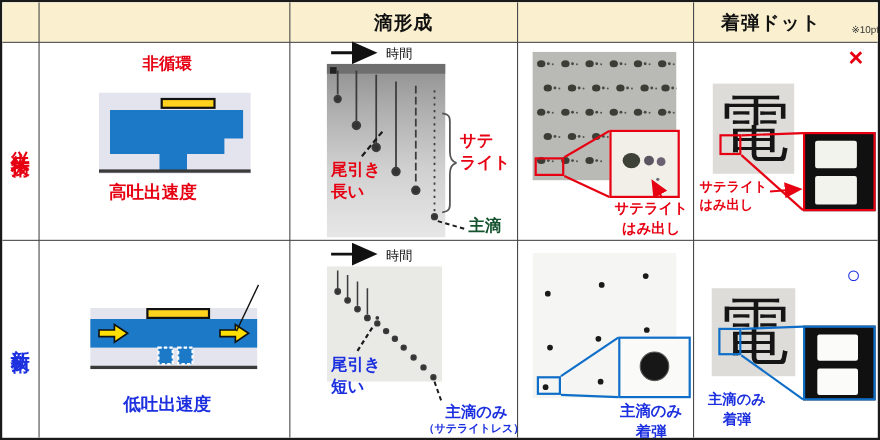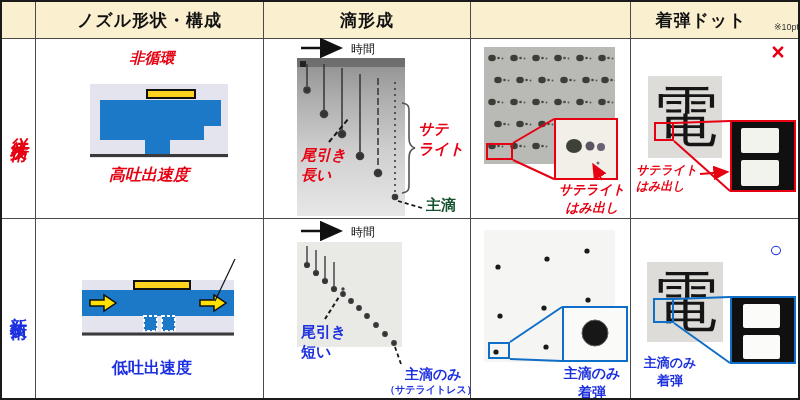--- a/index.html
+++ b/index.html
@@ -9,21 +9,21 @@
     font-family:"Liberation Sans","DejaVu Sans",sans-serif;color:#111;
   }
   .abs{position:absolute;}
   .ctr{display:flex;align-items:center;justify-content:center;}
   .vl{position:absolute;top:0;bottom:0;width:1px;background:#4a4a4a;}
   .hl{position:absolute;left:0;right:0;height:1px;background:#4a4a4a;}
   .hcell{position:absolute;top:0;height:36px;display:flex;align-items:center;justify-content:center;
          font-weight:bold;font-size:17px;color:#111;letter-spacing:1px;}
   .rlabel{position:absolute;left:0;width:33px;writing-mode:vertical-rl;text-orientation:upright;
           font-weight:bold;font-size:17px;letter-spacing:3px;display:flex;align-items:center;justify-content:center;}
-  .t-red{color:#E60012;font-weight:bold;font-style:italic;}
+  .t-red{color:#E60012;font-weight:bold;}
   .t-blue{color:#1C30DF;font-weight:bold;}
   .t-black{color:#14532d;font-weight:bold;}
   .lines span{display:block;line-height:1.35;}
   .hbox{position:absolute;box-sizing:border-box;background:transparent;}
   .mag{position:absolute;box-sizing:border-box;overflow:hidden;}
   .inset{position:absolute;box-sizing:border-box;background:#101010;overflow:hidden;}
   .wsq{position:absolute;background:#F3F3EE;border-radius:2px;}
   .glyphbox{position:absolute;display:flex;align-items:center;justify-content:center;
             font-family:"DejaVu Serif","Liberation Serif",serif;color:#151515;}
   svg{display:block;}
@@ -37,44 +37,41 @@
 
   <div class="abs" style="left:0;top:0;width:796px;height:36px;background:#FAF0D0;"></div>
 
   <div class="vl" style="left:33px;"></div>
   <div class="vl" style="left:261px;"></div>
   <div class="vl" style="left:468px;"></div>
   <div class="vl" style="left:628px;"></div>
   <div class="hl" style="top:36px;"></div>
   <div class="hl" style="top:216px;"></div>
 
-  <div class="hcell" style="left:34px;width:227px;">
-      <span>ノズル形状・構成</span>
-    </div>
   <div class="hcell" style="left:262px;width:206px;">
       <span>滴形成</span>
     </div>
   <div class="hcell" style="left:629px;width:140px;">
       <span>着弾ドット</span>
     </div>
   <div class="abs" style="left:756px;top:20px;font-size:9px;color:#333;margin-left:16px;">※10pt</div>
 
   <div class="rlabel t-red" style="top:37px;height:179px;">従来技術</div>
   <div class="rlabel t-blue" style="top:217px;height:179px;">新技術</div>
 
   <div class="abs ctr t-red" style="left:60px;top:47px;width:180px;font-size:15px;">非循環</div>
   <div class="abs" style="left:88px;top:82px;">
     <svg width="138" height="74" viewBox="0 0 138 74">
       <rect x="0" y="0" width="138" height="74" fill="#E4E4EE"></rect>
       <polygon points="10,16 131,16 131,42 114,42 114,56 80,56 80,71 55,71 55,56 10,56" fill="#1B79C8"></polygon>
       <rect x="57" y="6" width="48" height="8" fill="#FFD21E" stroke="#111" stroke-width="2"></rect>
       <rect x="0" y="70" width="138" height="3" fill="#3a3a3a"></rect>
     </svg>
   </div>
-  <div class="abs ctr t-red" style="left:52px;top:163px;width:190px;font-size:16px;">高吐出速度</div>
+  <div class="abs ctr t-red" style="left:42px;top:163px;width:190px;font-size:16px;">高吐出速度</div>
 
   <div class="abs" style="left:80px;top:278px;">
     <svg width="152" height="56" viewBox="0 0 152 56">
       <rect x="0" y="0" width="152" height="56" fill="#E4E4EE"></rect>
       <rect x="0" y="10" width="152" height="26" fill="#1B79C8"></rect>
       <rect x="52" y="1" width="56" height="8" fill="#FFD21E" stroke="#111" stroke-width="2"></rect>
       <polygon points="8,20 22,20 22,15 34,23 22,31 22,26 8,26" fill="#FFE000" stroke="#111" stroke-width="1.5"></polygon>
       <polygon points="118,20 132,20 132,15 144,23 132,31 132,26 118,26" fill="#FFE000" stroke="#111" stroke-width="1.5"></polygon>
       <rect x="62" y="36" width="13" height="15" fill="#1B79C8" stroke="#fff" stroke-width="2" stroke-dasharray="3,2"></rect>
       <rect x="80" y="36" width="13" height="15" fill="#1B79C8" stroke="#fff" stroke-width="2" stroke-dasharray="3,2"></rect>

